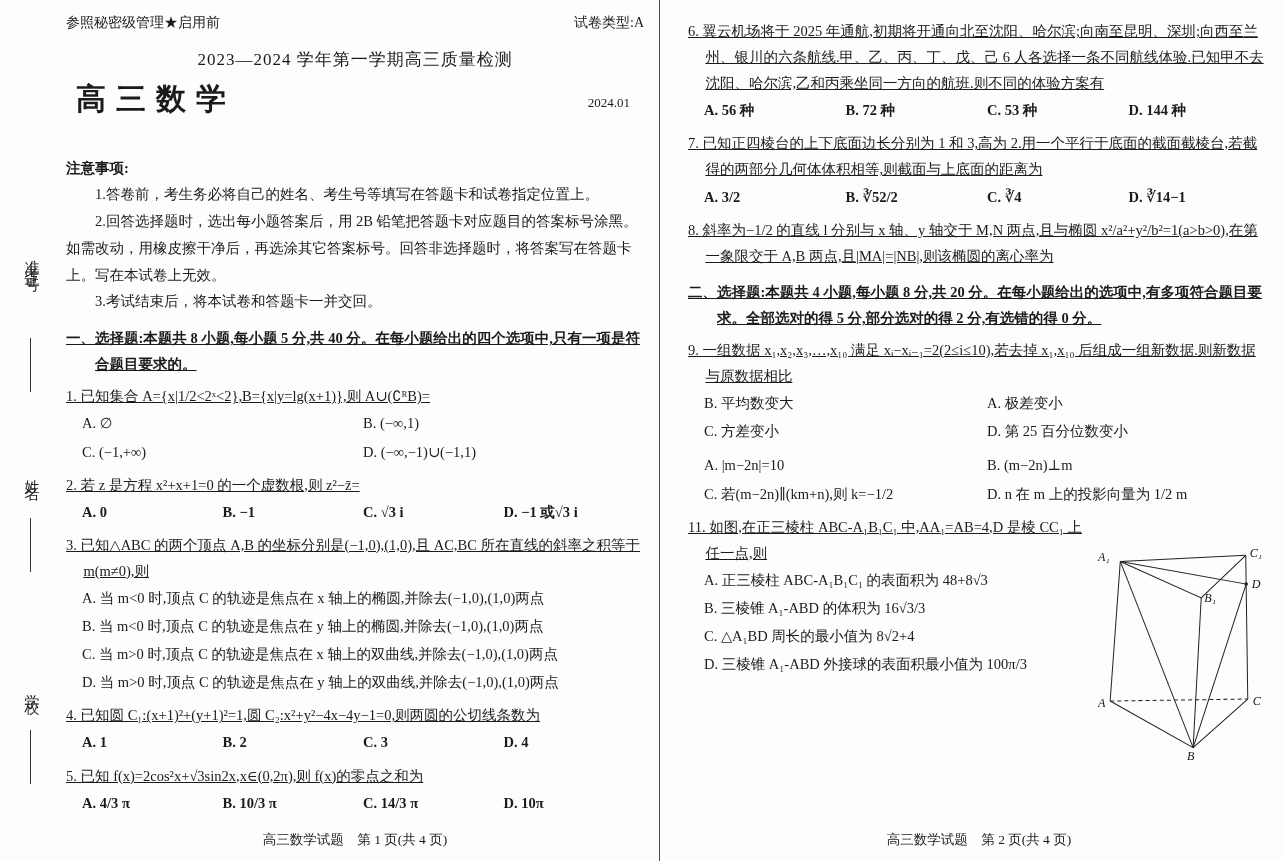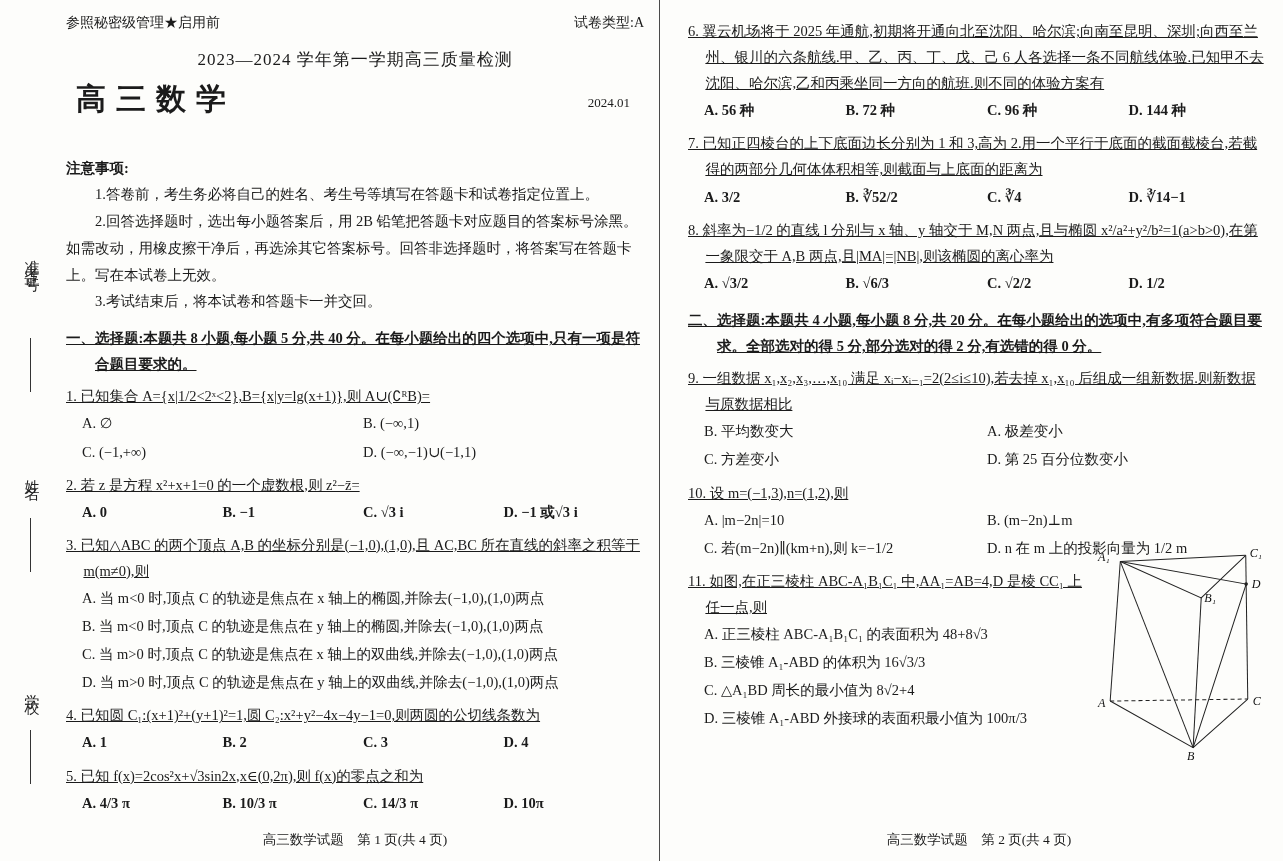--- a/index.html
+++ b/index.html
@@ -147,59 +147,52 @@
     <div class="footer">高三数学试题　第 1 页(共 4 页)</div>
   </div>
 
   <div class="page page2">
 
     <div class="q">
       <p class="stem">6. 翼云机场将于 2025 年通航,初期将开通向北至沈阳、哈尔滨;向南至昆明、深圳;向西至兰州、银川的六条航线.甲、乙、丙、丁、戊、己 6 人各选择一条不同航线体验.已知甲不去沈阳、哈尔滨,乙和丙乘坐同一方向的航班.则不同的体验方案有</p>
       <div class="opts">
         <span class="opt w25">A. 56 种</span>
         <span class="opt w25">B. 72 种</span>
-        <span class="opt w25">C. 96 种</span>
+        <span class="opt w25">C. 53 种</span>
         <span class="opt w25">D. 144 种</span>
       </div>
     </div>
 
     <div class="q">
       <p class="stem">7. 已知正四棱台的上下底面边长分别为 1 和 3,高为 2.用一个平行于底面的截面截棱台,若截得的两部分几何体体积相等,则截面与上底面的距离为</p>
       <div class="opts">
         <span class="opt w25">A. 3/2</span>
         <span class="opt w25">B. ∛52/2</span>
         <span class="opt w25">C. ∛4</span>
         <span class="opt w25">D. ∛14−1</span>
       </div>
     </div>
 
     <div class="q">
       <p class="stem">8. 斜率为−1/2 的直线 l 分别与 x 轴、y 轴交于 M,N 两点,且与椭圆 x²/a²+y²/b²=1(a&gt;b&gt;0),在第一象限交于 A,B 两点,且|MA|=|NB|,则该椭圆的离心率为</p>
-      <div class="opts">
-        <span class="opt w25">A. √3/2</span>
-        <span class="opt w25">B. √6/3</span>
-        <span class="opt w25">C. √2/2</span>
-        <span class="opt w25">D. 1/2</span>
-      </div>
     </div>
 
     <p class="sec">二、选择题:本题共 4 小题,每小题 8 分,共 20 分。在每小题给出的选项中,有多项符合题目要求。全部选对的得 5 分,部分选对的得 2 分,有选错的得 0 分。</p>
 
     <div class="q">
       <p class="stem">9. 一组数据 x₁,x₂,x₃,…,x₁₀ 满足 xᵢ−xᵢ₋₁=2(2≤i≤10),若去掉 x₁,x₁₀ 后组成一组新数据.则新数据与原数据相比</p>
       <div class="opts">
         <span class="opt w50">B. 平均数变大</span>
         <span class="opt w50">A. 极差变小</span>
         <span class="opt w50">C. 方差变小</span>
         <span class="opt w50">D. 第 25 百分位数变小</span>
       </div>
     </div>
 
     <div class="q">
-      <p class="stem">10. 设 m=(−1,3),n=(1,2),则</p>
       <div class="opts">
         <span class="opt w50">A. |m−2n|=10</span>
         <span class="opt w50">B. (m−2n)⊥m</span>
         <span class="opt w50">C. 若(m−2n)∥(km+n),则 k=−1/2</span>
         <span class="opt w50">D. n 在 m 上的投影向量为 1/2 m</span>
       </div>
     </div>
 
     <div class="q q11">
       <p class="stem">11. 如图,在正三棱柱 ABC-A₁B₁C₁ 中,AA₁=AB=4,D 是棱 CC₁ 上任一点,则</p>

